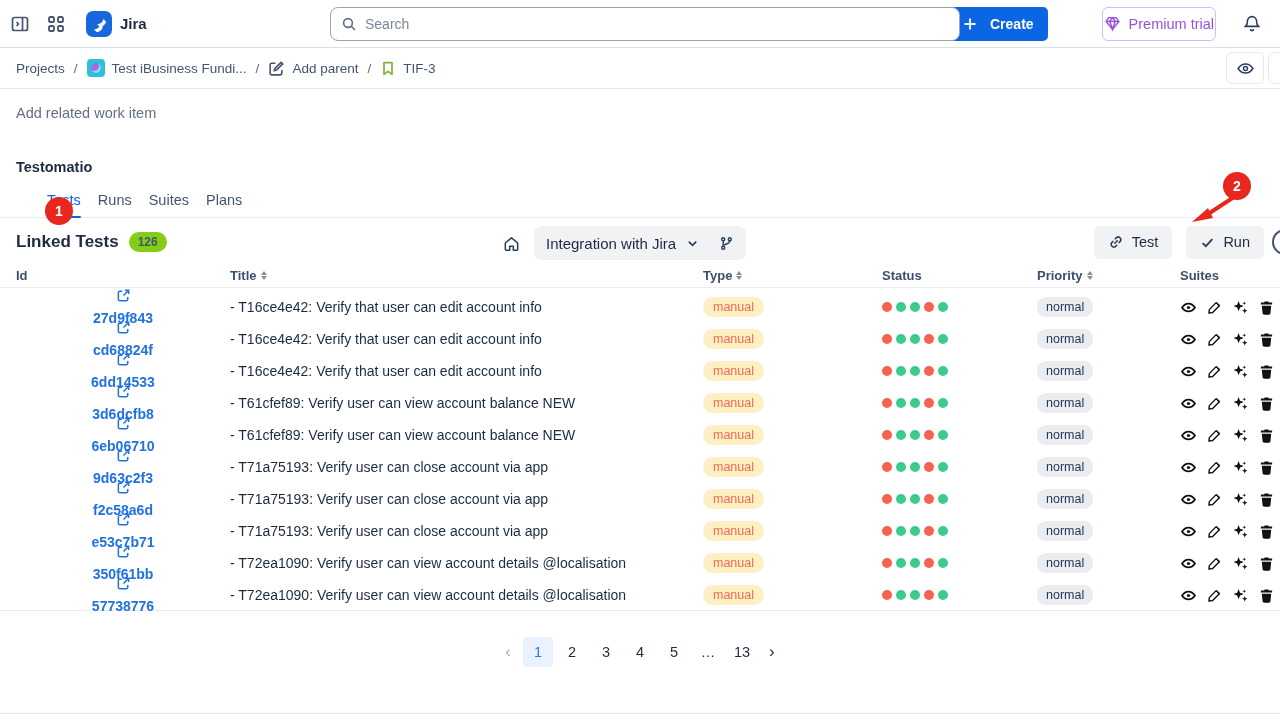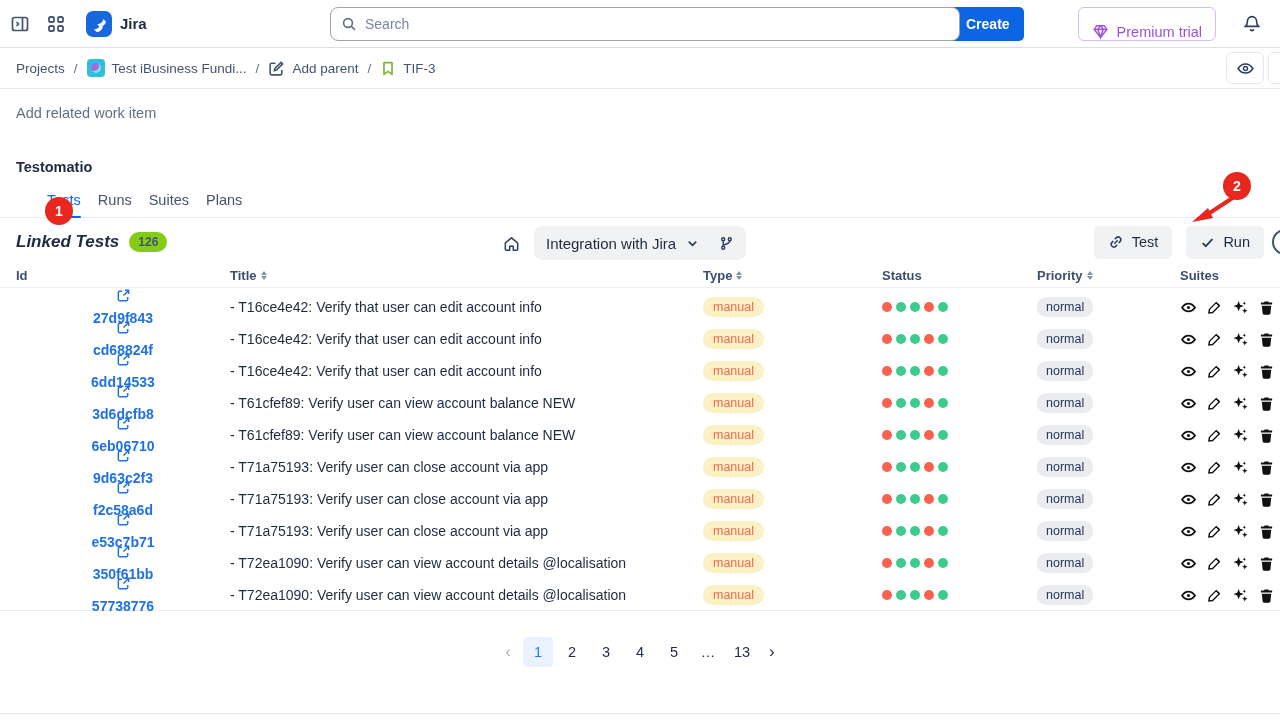--- a/index.html
+++ b/index.html
@@ -18,23 +18,23 @@
   .search-box { position:absolute; left:330px; top:7px; width:630px; height:34px;
     border:1px solid #a3a3a3; border-radius:8px; display:flex; align-items:center;
     padding:0 10px; gap:8px; background:#fff; }
   .search-box input { border:none; outline:none; font-size:14px; color:#172b4d; flex:1;
     font-family:"Liberation Sans", sans-serif; background:transparent; }
   .search-box input::placeholder { color:#7a869a; }
   .topbar-right { margin-left:auto; display:flex; align-items:center; gap:14px; }
   .create-btn { height:34px; padding:0 14px; background:#0c66e4; color:#fff; border:none;
     border-radius:5px; font-size:14px; font-weight:600; display:flex; align-items:center; gap:13px;
     font-family:"Liberation Sans", sans-serif; }
-  .premium-btn { height:34px; padding:0 13px; background:#fff; color:#9b51dd;
+  .premium-btn { height:34px; padding:0 1px; background:#fff; color:#9b51dd;
     border:1px solid #d8bbf5; border-radius:6px; font-size:14.5px; font-weight:500;
-    display:flex; align-items:flex-end; gap:8px; font-family:"Liberation Sans", sans-serif; }
+    display:flex; align-items:center; gap:8px; font-family:"Liberation Sans", sans-serif; }
 
   
   .crumb-row { height:41px; border-bottom:1px solid #e4e6ea; display:flex; align-items:center;
     padding:0 16px; font-size:13.5px; color:#44546f; position:relative; }
   .crumb-row .sep { margin:0 9px; color:#626f86; }
   .crumb-item { display:flex; align-items:center; gap:7px; color:#44546f; }
   .proj-avatar { width:18px; height:18px; border-radius:4px; background:#2bc1de; position:relative; overflow:hidden; }
   .proj-avatar::after { content:""; position:absolute; left:4px; top:4px; width:10px; height:10px;
     border-radius:50%; background:#a66ae0; box-shadow:inset -2px -2px 0 #7fe0ef; }
   .crumb-tools { margin-left:auto; display:flex; gap:6px; }
@@ -47,21 +47,21 @@
   .tmio-heading { padding:38px 16px 0; font-size:14.5px; font-weight:700; color:#1e2a42; }
 
   .tabs { display:flex; gap:17px; padding:0 16px; margin-top:17px; border-bottom:1px solid #ebecf0;
     position:relative; }
   .tab { font-size:14.5px; color:#44546f; padding-bottom:9px; cursor:pointer; position:relative; }
   .tab.active { color:#0c66e4; font-weight:400;margin-left:31px; }
   .tab.active::after { content:""; position:absolute; left:0; right:0; bottom:-1px; height:2px;
     background:#0c66e4; border-radius:1px; }
 
   .toolbar { display:flex; align-items:center; padding:12px 16px 10px; position:relative; height:46px; }
-  .lt-title { font-size:17px; font-weight:600; color:#1e2a42;font-style:italic; }
+  .lt-title { font-size:17px; font-weight:600; color:#1e2a42; }
   .count-badge { margin-left:10px; background:#84cc16; color:#44546f; font-size:12px; font-weight:600;
     border-radius:10px; padding:3px 9px; }
   .toolbar-center { position:absolute; left:498px; top:8px; display:flex; align-items:center; gap:10px; }
   .filter-pill { height:34px; background:#f1f2f4; border-radius:8px; display:flex; align-items:center;
     gap:10px; padding:0 12px; font-size:15px; color:#1e2a42; }
   .filter-pill .branch { margin-left:10px; }
   .toolbar-btns { margin-left:auto; display:flex; gap:14px; }
   .soft-btn { height:33px; padding:0 14px; background:#f1f2f4; border:none; border-radius:5px;
     font-size:14.5px; color:#1e2a42; font-weight:500; display:flex; align-items:center; gap:8px;
     font-family:"Liberation Sans", sans-serif; }

